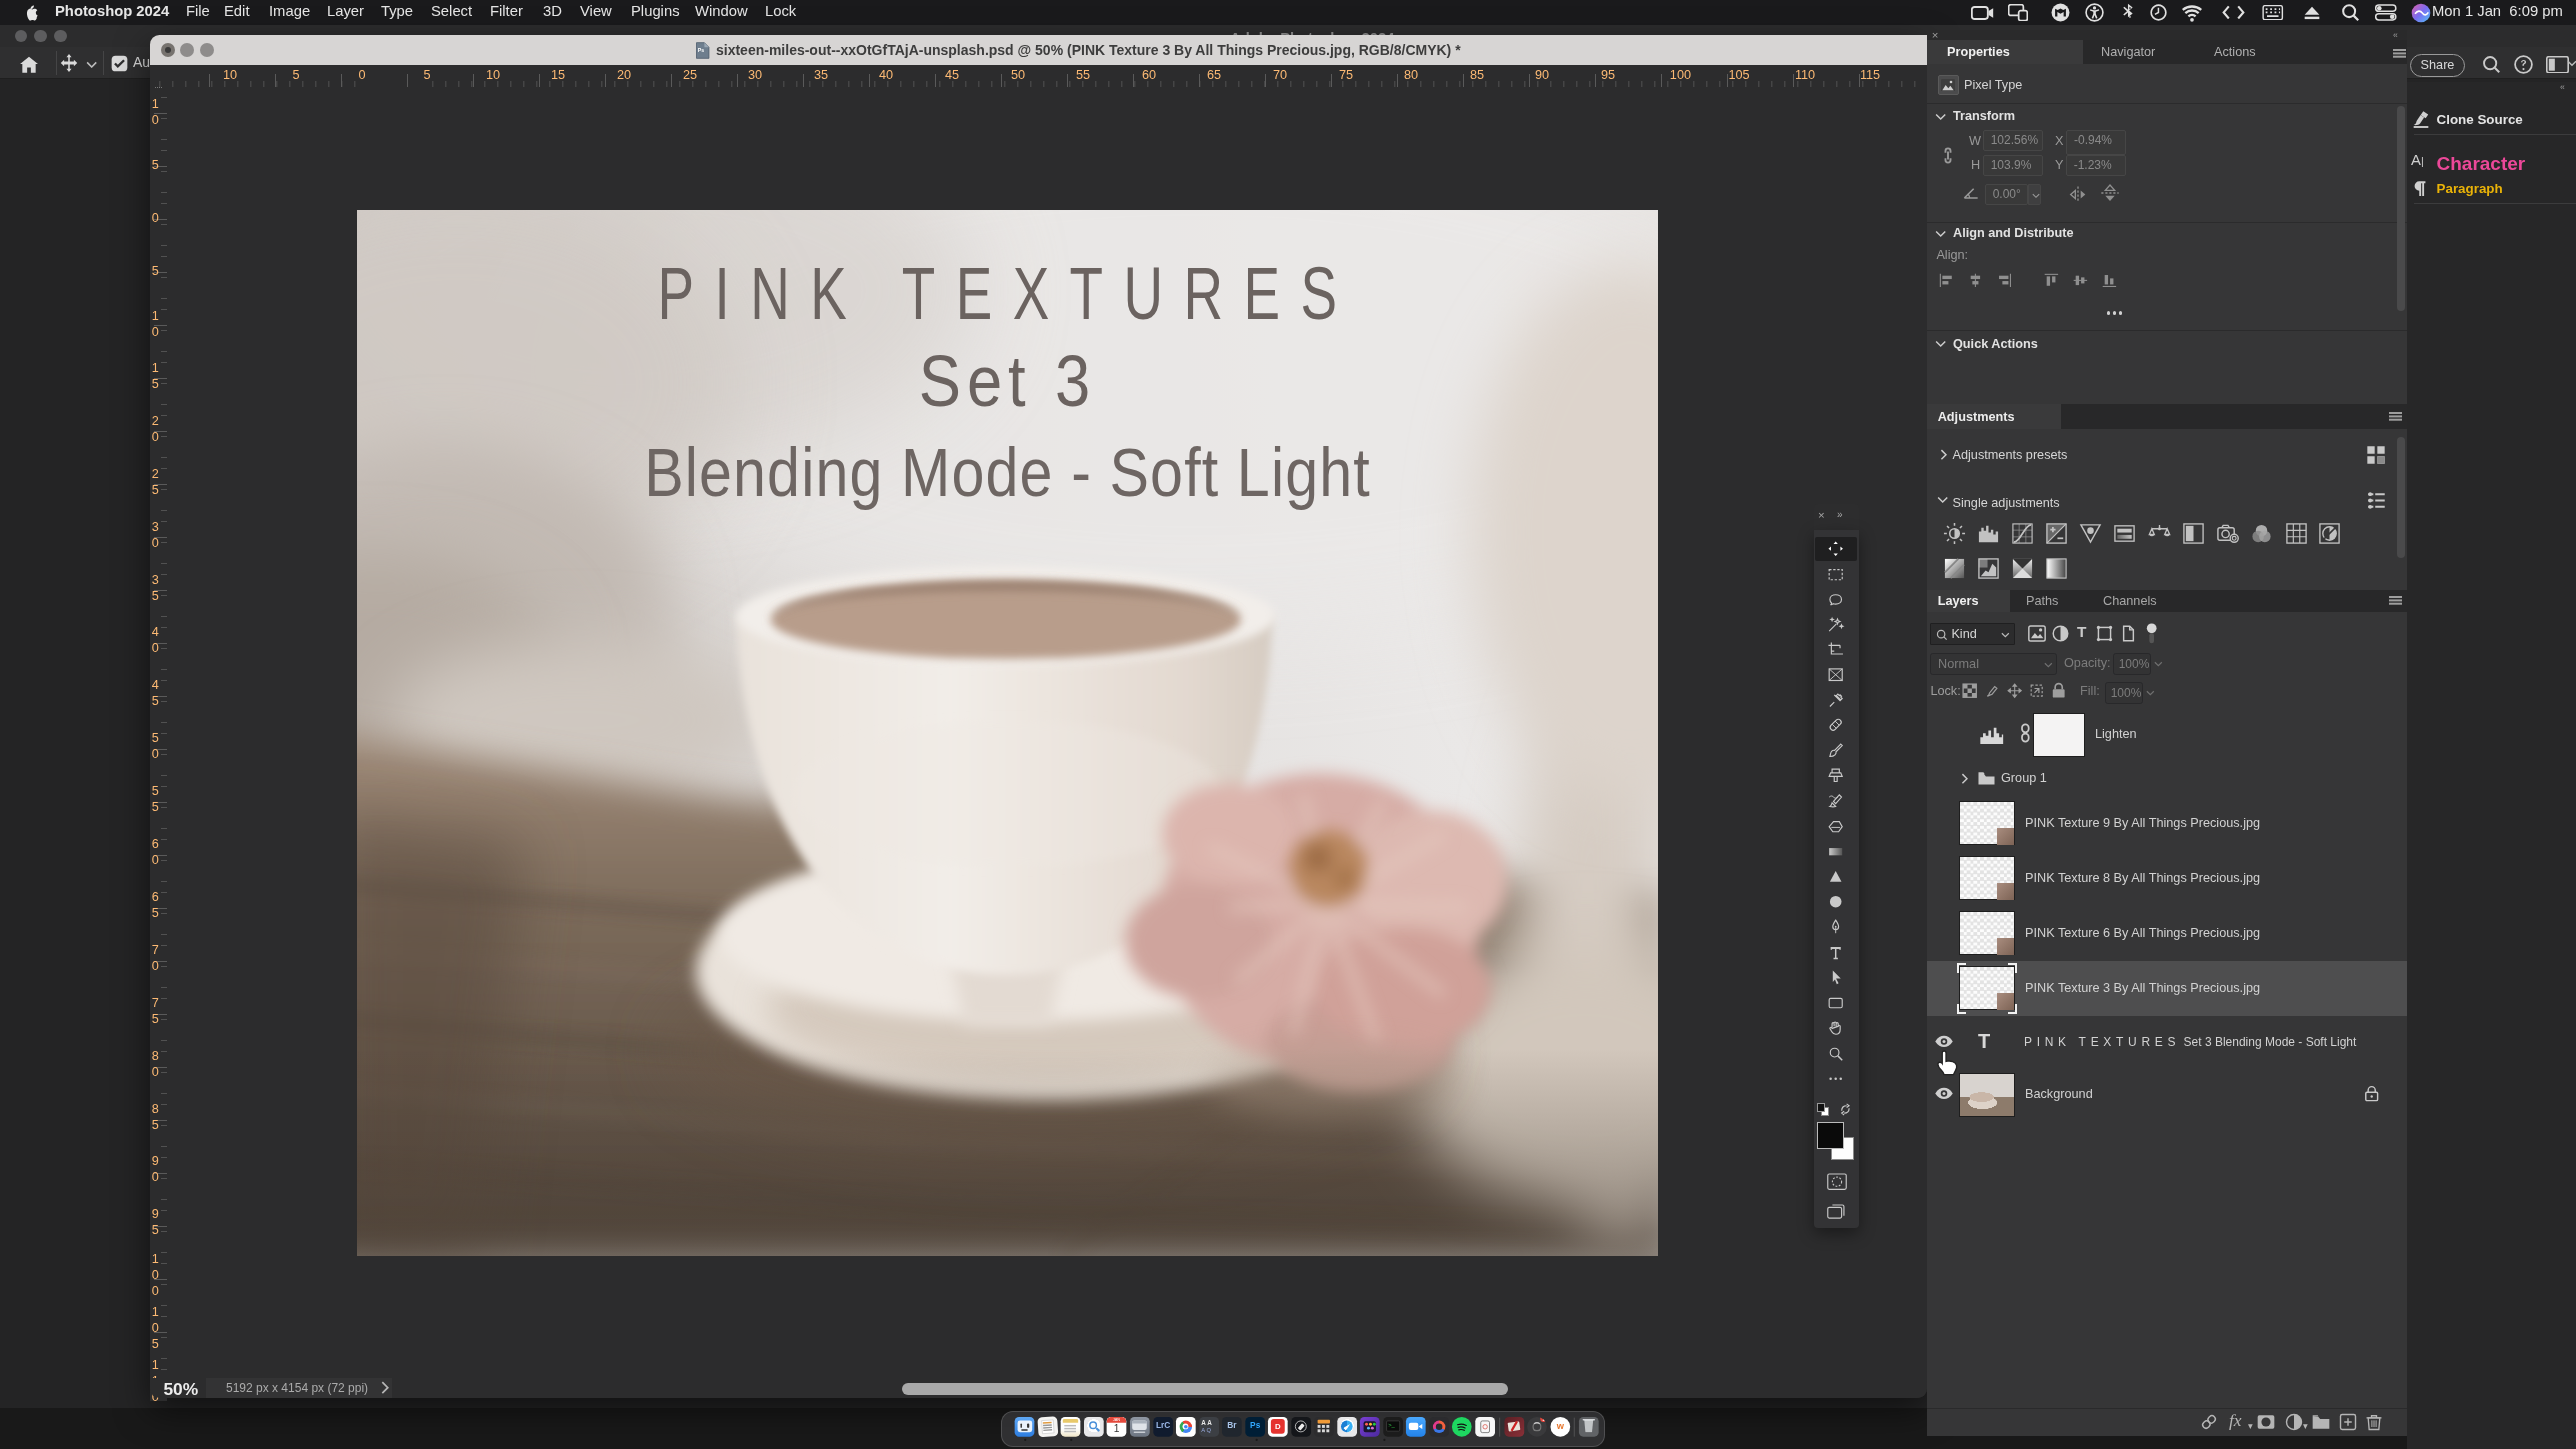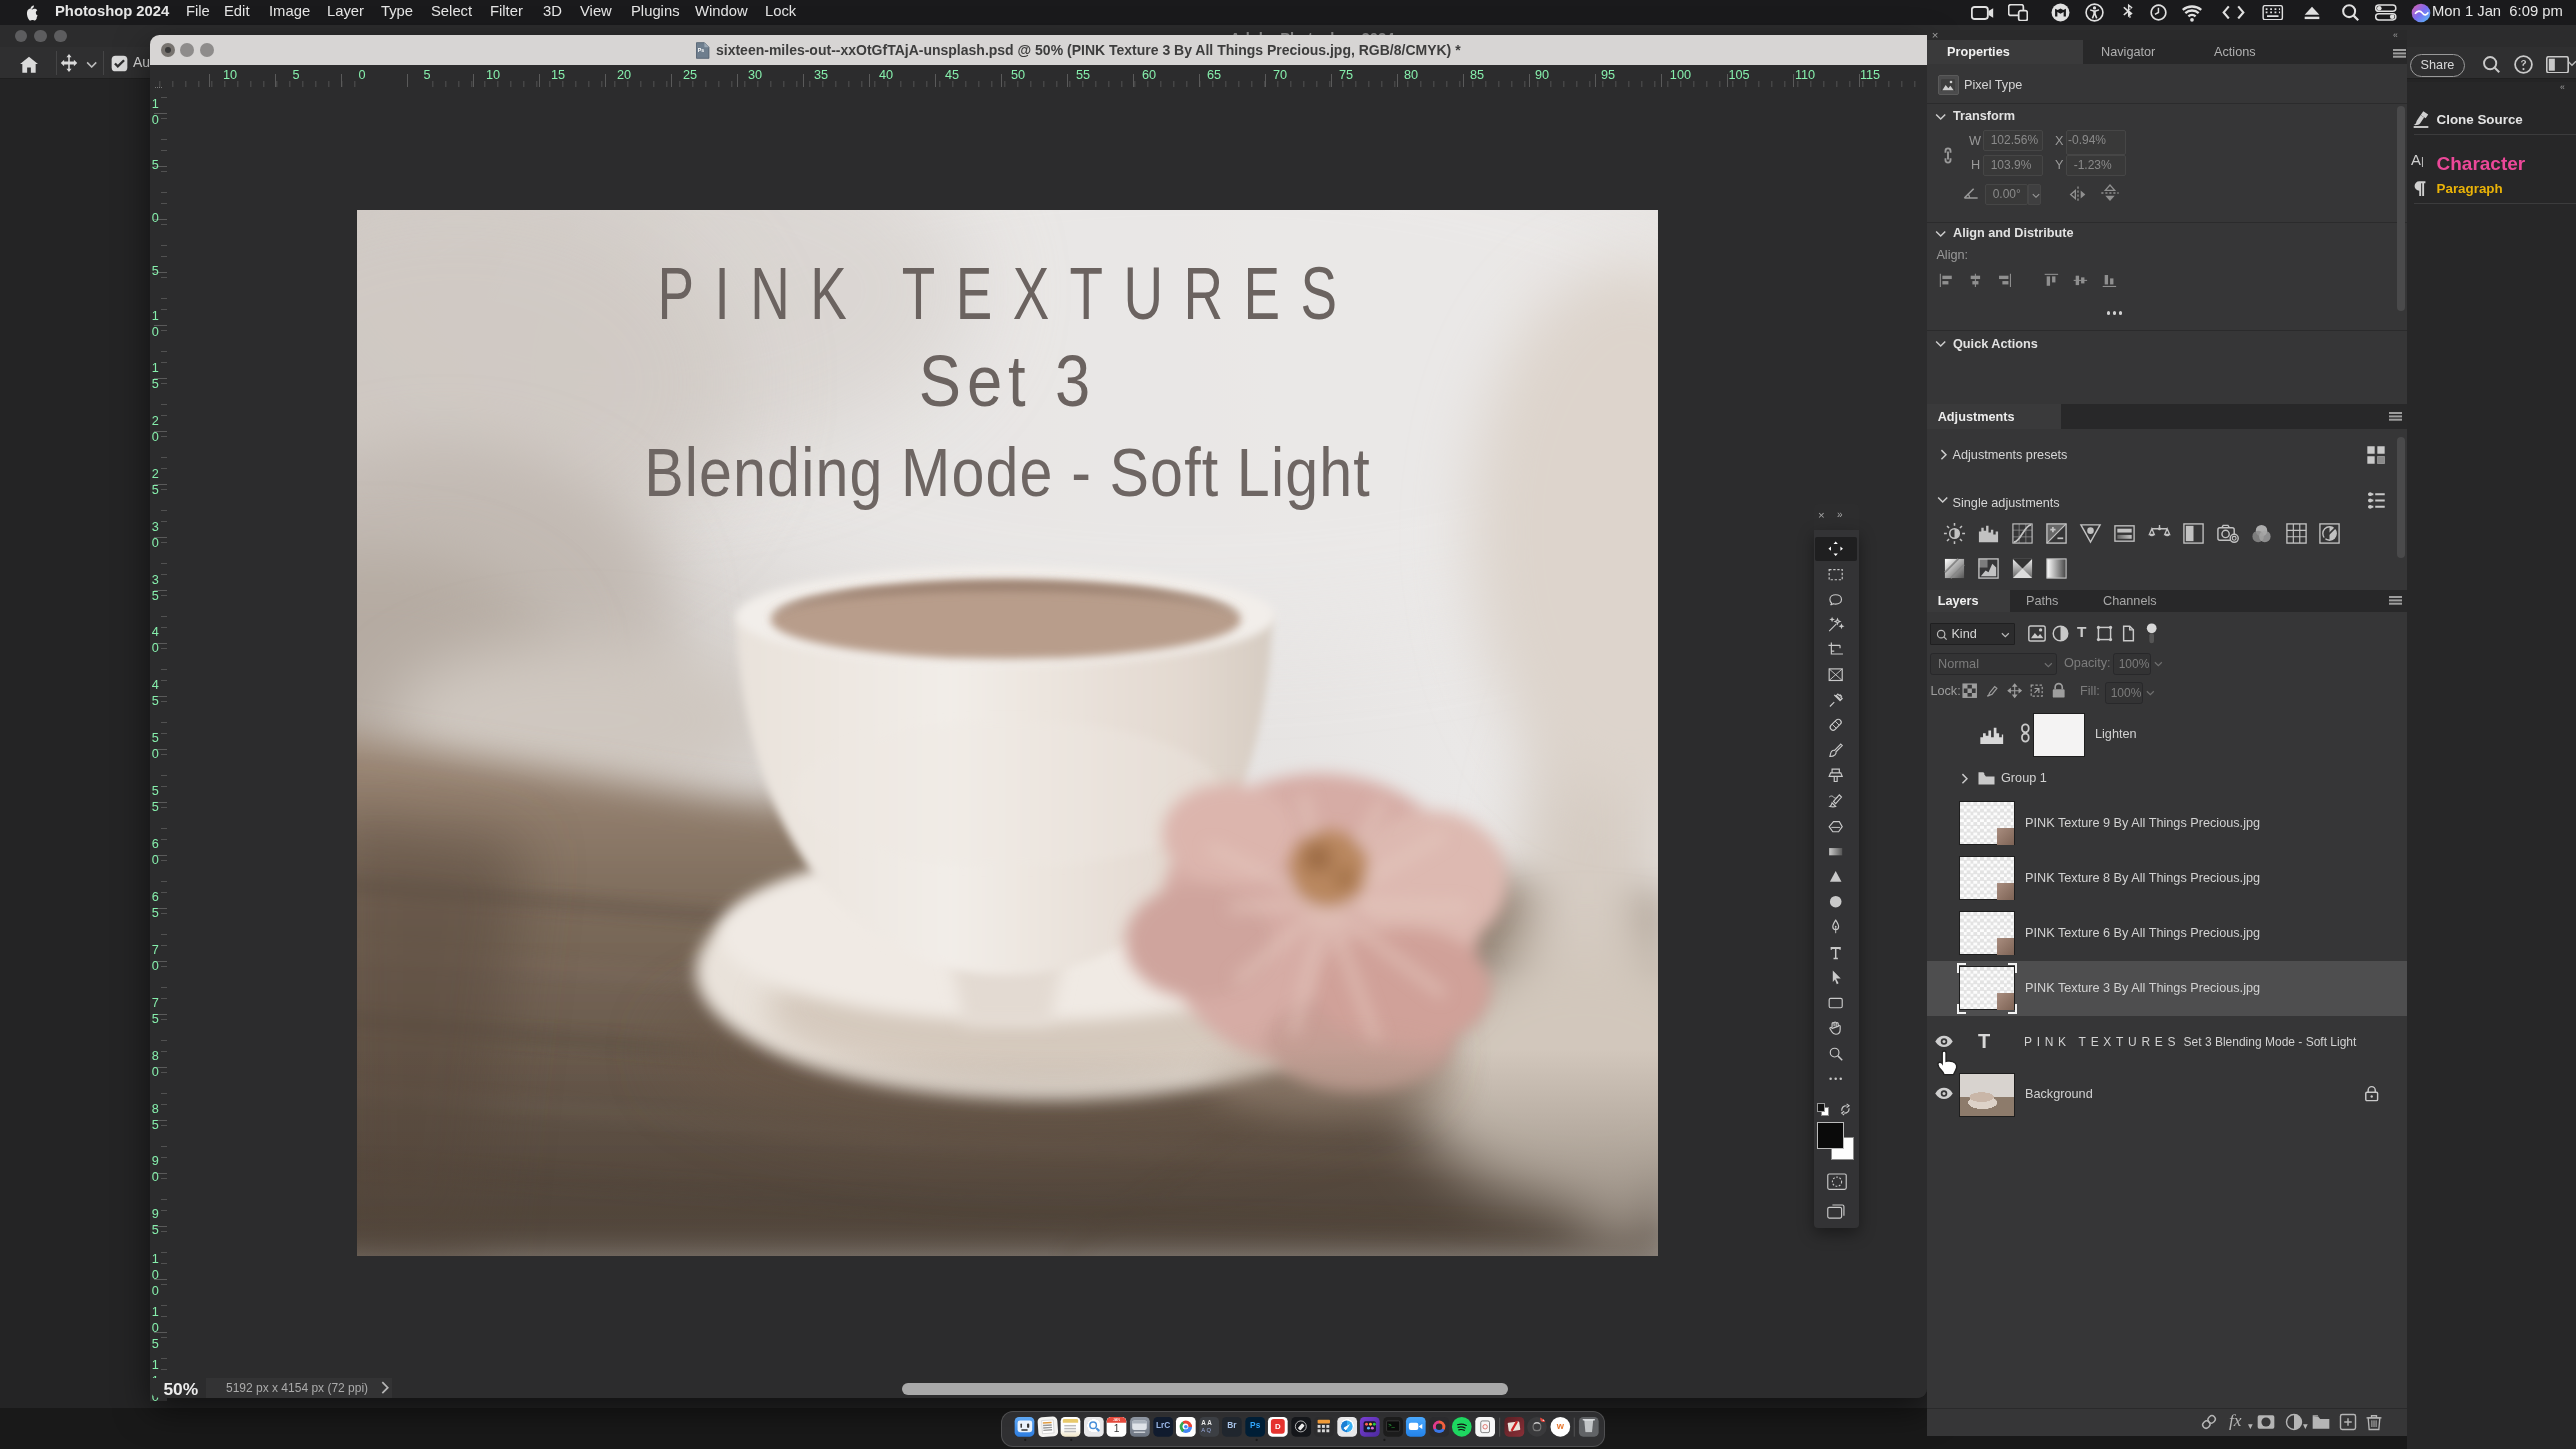--- a/index.html
+++ b/index.html
@@ -17,21 +17,21 @@
     border-bottom:0.7px solid #1f1f1f; }
   .tl { position:absolute; width:12.7px; height:12.7px; border-radius:50%; background:#5d5d5f; top:4.7px; }
   
   #docwin { left:150px; top:10px; width:1777px; height:1363px; background:#2c2c2d;
     border-radius:9.4px; box-shadow:0 12px 34px rgba(0,0,0,.55); }
   #doctitle { left:0; top:0; width:1777px; height:30px; background:#d7d5d4;
     border-radius:9.4px 0 0 0; }
   .dtl { position:absolute; width:14px; height:14px; border-radius:50%; background:#8e8c8b; top:8px; }
   #rulertop { left:0; top:30px; width:1777px; height:22px; background:#2c2c2d; }
   #rulerleft { left:0; top:52px; width:17px; height:1314px; background:#2c2c2d; }
-  .rnum { position:absolute; color:#86efac; font-size:12.7px; }
+  .rnum { position:absolute; color:#fdba74; font-size:12.7px; }
   #canvasarea { left:17px; top:52px; width:1756px; height:1291px; background:#2c2c2d; }
   #statusbar { left:0; top:1343px; width:1777px; height:20px; background:#2c2c2d;
     border-radius:0 0 9.4px 9.4px; color:#dadada; font-size:17px; }
   
   #photo { left:190px; top:123px; width:1301px; height:1046px; overflow:hidden; }
   
   #paneldock { left:1927px; top:5.4px; width:480px; height:1405px; background:#333334; }
   .thumbck { position:absolute; width:56px; height:44px; background-image:conic-gradient(#fcfcfc 90deg,#e3e3e3 90deg 180deg,#fcfcfc 180deg 270deg,#e3e3e3 270deg); background-size:6.7px 6.7px; border:0.7px solid #1e1e1e; }
   .lname { position:absolute; color:#d2d2d2; font-size:12.7px; }
   .tabstrip { position:absolute; width:480px; height:24px; background:#282829; }
@@ -478,21 +478,21 @@
       <svg class="a" style="left:8px;top:49px" width="11.4" height="7.4" viewBox="0 0 10 6">
           <path d="M1 1l4 4 4-4" stroke="#cdcdcd" stroke-width="1.3" fill="none"></path>
         </svg>
       <span class="a" style="left:26px;top:45px;color:#e2e2e2;font-size:12.7px;font-weight:bold">Transform</span>
       <svg class="a" style="left:14.8px;top:82px" width="12px" height="19" viewBox="0 0 9 14">
           <path d="M4.5 1a2.6 2.6 0 0 1 2.6 2.6V5H5.7V3.6a1.2 1.2 0 1 0-2.4 0V5H1.9V3.6A2.6 2.6 0 0 1 4.5 1zM4.5 13a2.6 2.6 0 0 1-2.6-2.6V9h1.4v1.4a1.2 1.2 0 1 0 2.4 0V9h1.4v1.4A2.6 2.6 0 0 1 4.5 13zM3.8 4h1.4v6H3.8z" fill="#9a9a9a"></path>
         </svg>
       <span class="a" style="left:42px;top:70px;color:#9a9a9a;font-size:12.7px">W</span>
       <div class="inbox" style="left:56px;top:66px;width:60px;height:21px;line-height:19.5px;padding-left:6.7px">102.56%</div>
       <span class="a" style="left:128px;top:70px;color:#9a9a9a;font-size:12.7px">X</span>
-      <div class="inbox" style="left:139px;top:66px;width:60px;height:25px;line-height:19.5px;padding-left:1px">-0.94%</div>
+      <div class="inbox" style="left:139px;top:66px;width:60px;height:25px;line-height:19.5px;padding-left:7px">-0.94%</div>
       <span class="a" style="left:44px;top:94px;color:#9a9a9a;font-size:12.7px">H</span>
       <div class="inbox" style="left:56px;top:91px;width:60px;height:21px;line-height:19.5px;padding-left:6.7px">103.9%</div>
       <span class="a" style="left:128px;top:94px;color:#9a9a9a;font-size:12.7px">Y</span>
       <div class="inbox" style="left:139px;top:91px;width:60px;height:21px;line-height:19.5px;padding-left:6.7px">-1.23%</div>
       <svg class="a" style="left:36px;top:122px" width="16" height="13.4" viewBox="0 0 12 10">
           <path d="M1 9h10M1 9L8 2" stroke="#9a9a9a" stroke-width="1.2" fill="none"></path>
           <path d="M5 9a4.5 4.5 0 0 0-1.4-3.2" stroke="#9a9a9a" stroke-width="1" fill="none"></path>
         </svg>
       <div class="inbox" style="left:58px;top:120px;width:43px;height:21px;line-height:19.5px;padding-left:6.7px">0.00°</div>
       <div class="a" style="left:101px;top:120px;width:13.4px;height:21px;background:#3f3f40;border:0.7px solid #464646;border-radius:0 2px 2px 0">

